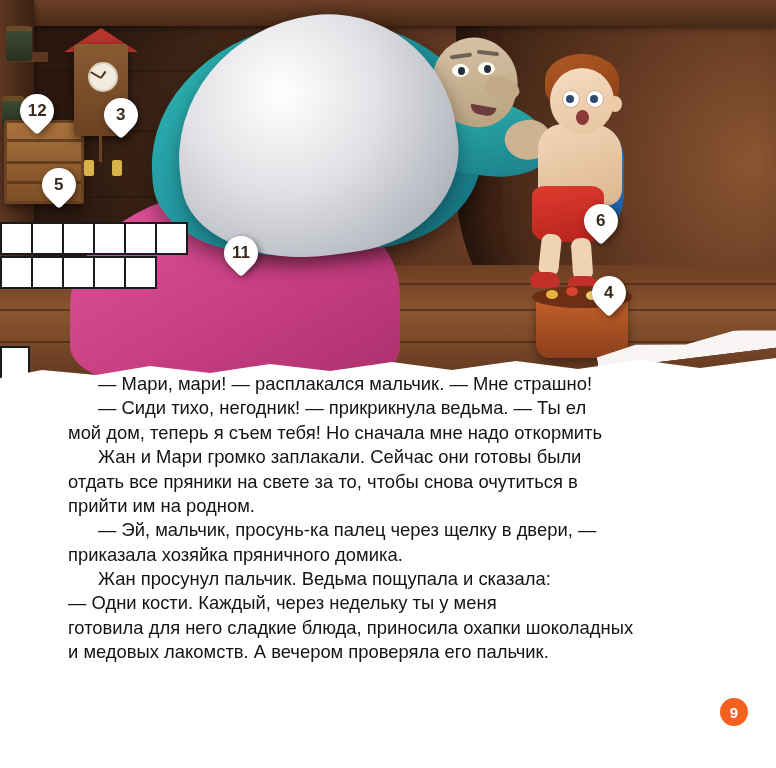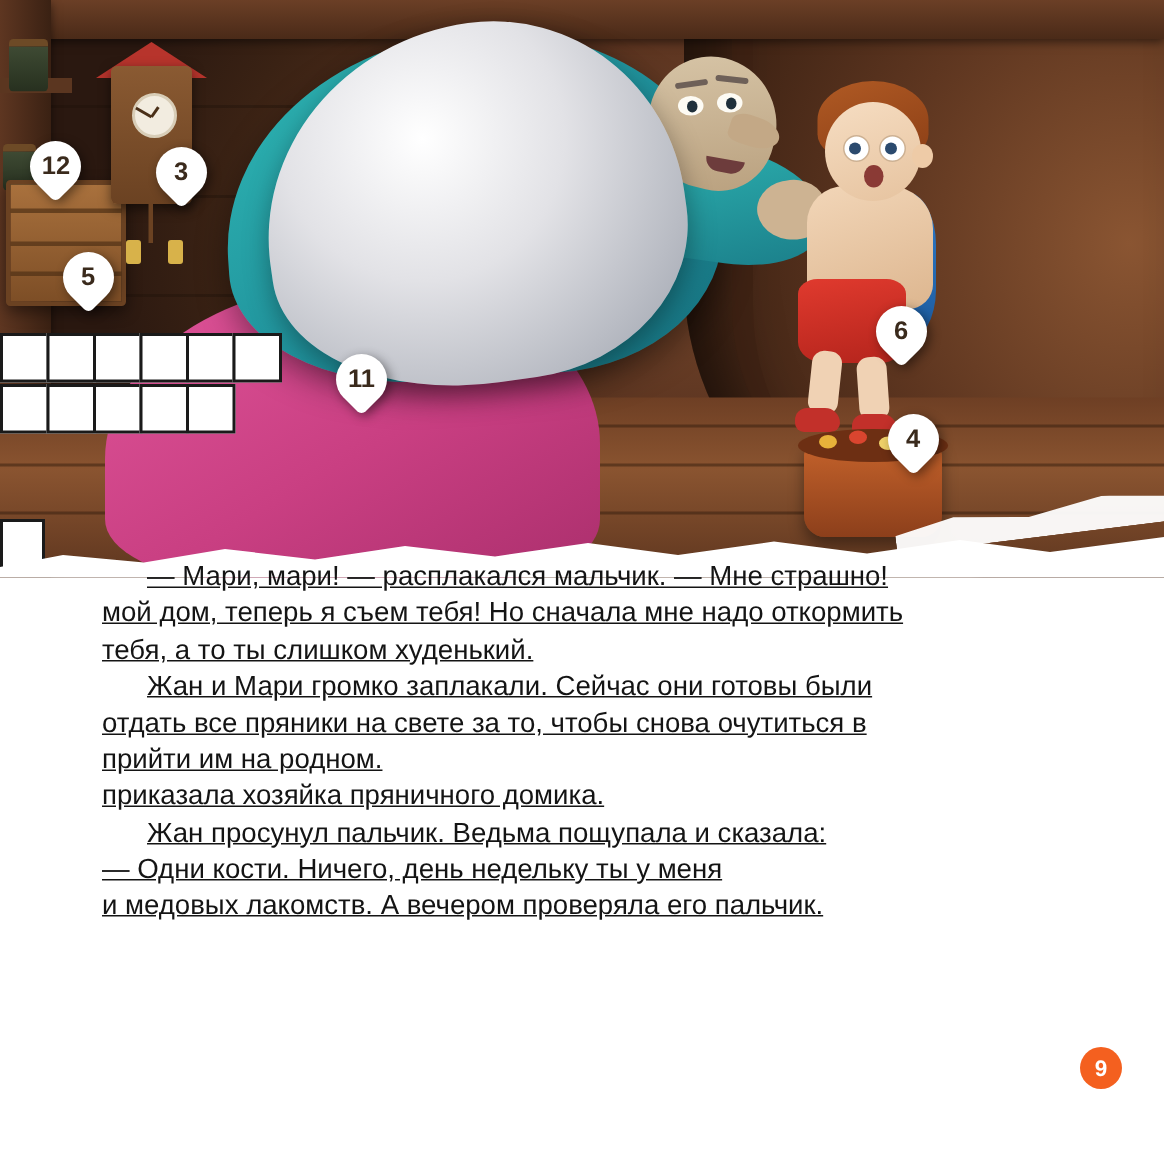--- a/index.html
+++ b/index.html
@@ -335,21 +335,20 @@
     left: 68px; top: 372px;
     width: 644px;
     font-family: "Liberation Sans", sans-serif;
     font-size: 18.4px;
     line-height: 1.27;
     color: #141414;
     text-align: justify;
   }
   .text-body p {
     margin: 0 0 1px 0;
-    text-decoration: underline;
   }
   .indent { text-indent: 30px; }
   .noindent { text-indent: 0; }
   .last-line { text-align: left; }
 
   
   .page-badge {
     position: absolute;
     right: 28px; bottom: 42px;
     width: 28px; height: 28px;
@@ -478,28 +477,30 @@
     <div class="marker" style="left:592px; top:276px;">
         <span>4</span>
       </div>
 
     <div class="torn"></div>
   </div>
   <div class="torn-stripe"></div>
 
   <div class="text-body">
     <p class="indent">— Мари, мари! — расплакался мальчик. — Мне страшно!</p>
+    <p class="indent">— Сиди тихо, негодник! — прикрикнула ведьма. — Ты ел</p>
     <p class="noindent">мой дом, теперь я съем тебя! Но сначала мне надо откормить</p>
-    <p class="noindent last-line">тебя, а то ты слишком худенький.</p>
     <p class="indent">Жан и Мари громко заплакали. Сейчас они готовы были</p>
     <p class="noindent">отдать все пряники на свете за то, чтобы снова очутиться в</p>
     <p class="noindent last-line">прийти им на родном.</p>
+    <p class="indent">— Эй, мальчик, просунь-ка палец через щелку в двери, —</p>
     <p class="noindent last-line">приказала хозяйка пряничного домика.</p>
     <p class="indent last-line">Жан просунул пальчик. Ведьма пощупала и сказала:</p>
-    <p class="noindent last-line">— Одни кости. Ничего, день недельку ты у меня</p>
+    <p class="noindent last-line">— Одни кости. Каждый, через недельку ты у меня</p>
+    <p class="noindent">готовила для него сладкие блюда, приносила охапки шоколадных</p>
     <p class="noindent last-line">и медовых лакомств. А вечером проверяла его пальчик.</p>
   </div>
 
   <div class="page-badge">
     <span>9</span>
   </div>
 
 </div>
 
 </body></html>

